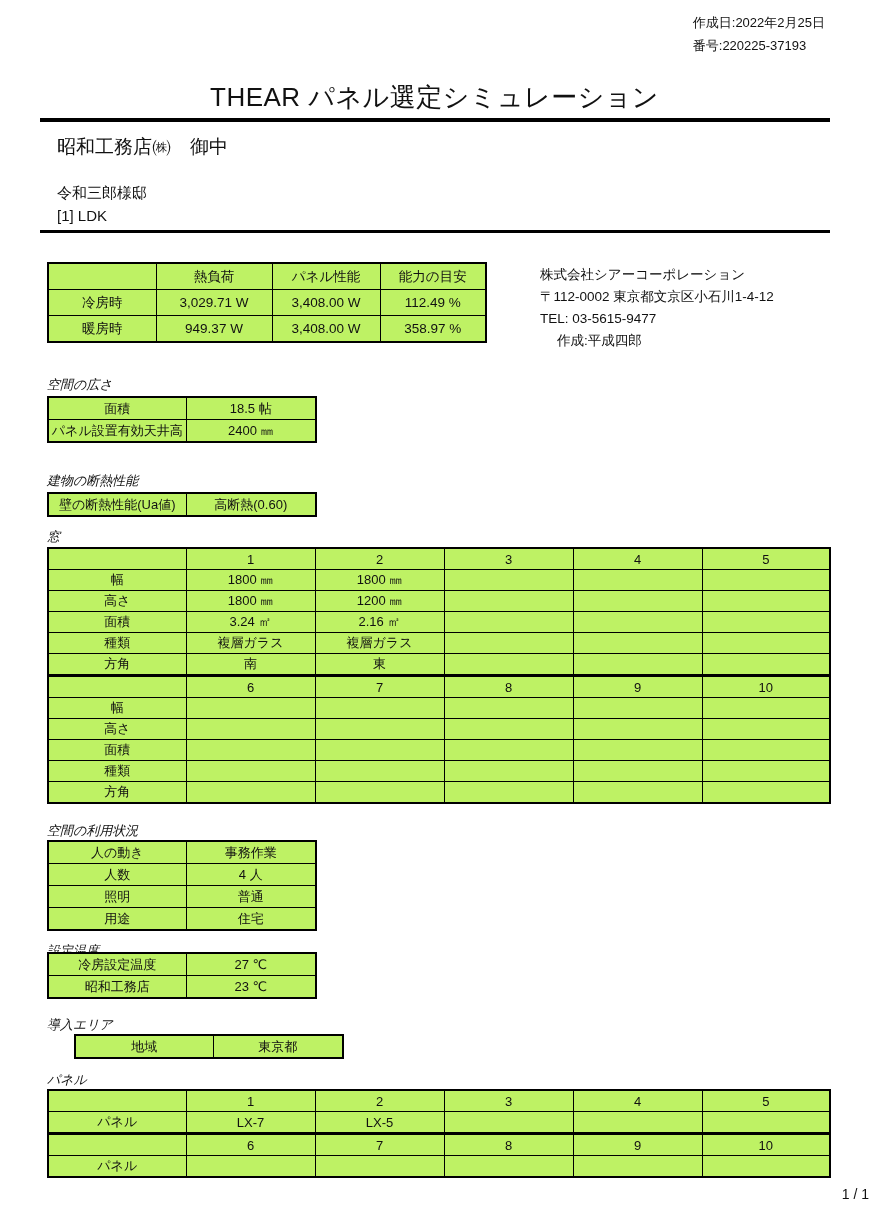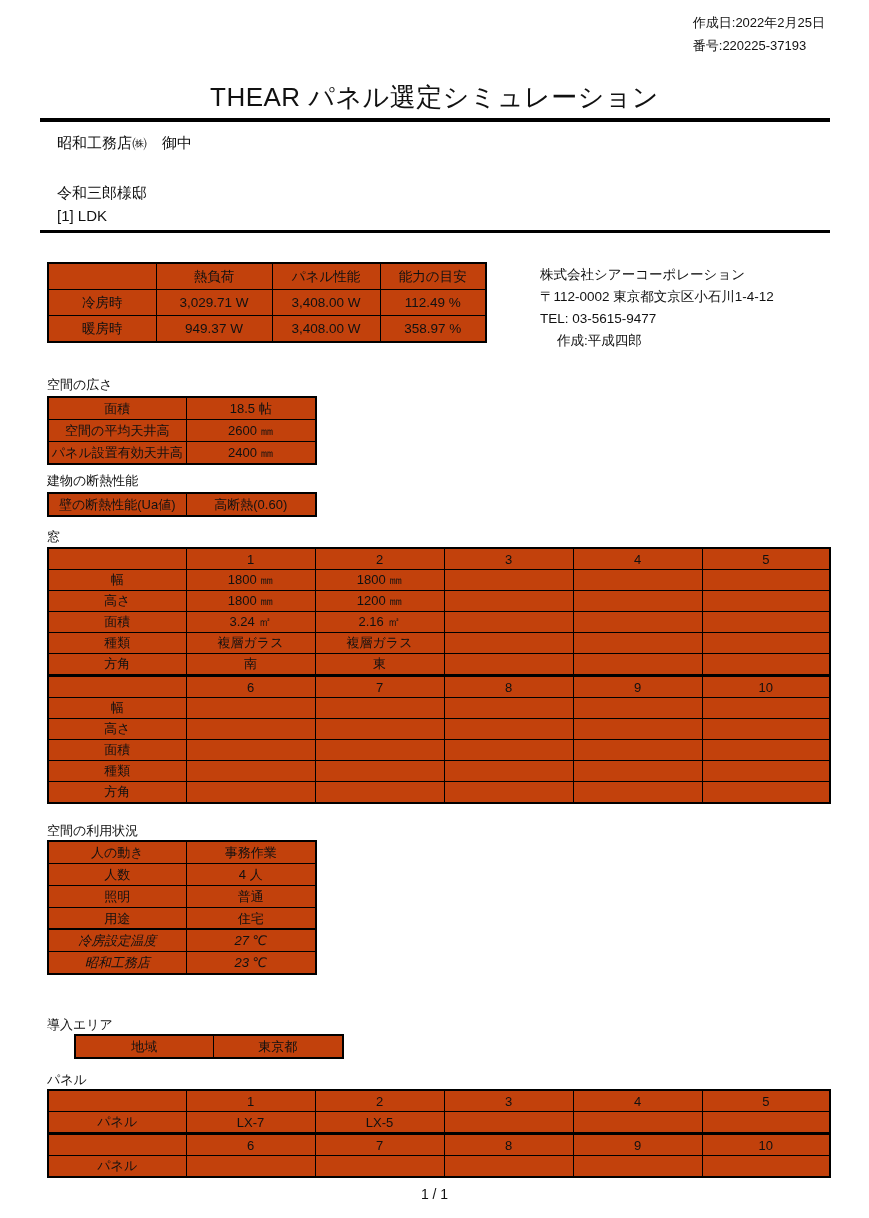--- a/index.html
+++ b/index.html
@@ -6,47 +6,47 @@
   .page{
     position:relative;width:869px;height:1218px;background:#ffffff;
     font-family:"Liberation Sans","DejaVu Sans",sans-serif;color:#111;overflow:hidden;
   }
   .meta{position:absolute;top:12px;right:44px;font-size:13px;line-height:1.75;}
   .title{position:absolute;top:80px;left:0;width:100%;text-align:center;
          font-size:26px;font-weight:500;margin:0;letter-spacing:.5px;}
   .rule{position:absolute;left:40px;width:790px;background:#000;}
   .rule1{top:118px;height:4px;}
   .rule2{top:230px;height:3px;}
-  .recipient{position:absolute;top:134px;left:57px;font-size:15px;}
+  .recipient{position:absolute;top:134px;left:57px;font-size:19px;}
   .residence{position:absolute;top:184px;left:57px;font-size:15px;}
   .room{position:absolute;top:207px;left:57px;font-size:15px;}
 
-  table{border-collapse:collapse;table-layout:fixed;position:absolute;background:#c2410c;}
+  table{border-collapse:collapse;table-layout:fixed;position:absolute;background:#bef264;}
   table{border:2px solid #000;}
   td{border:1px solid #000;text-align:center;font-size:13px;height:21px;
      padding:0 2px;overflow:hidden;white-space:nowrap;}
 
   .summary{top:262px;left:47px;width:438px;}
   .summary td{height:25px;font-size:13.5px;}
 
   .company{position:absolute;top:264px;left:540px;font-size:13.5px;line-height:1.62;}
   .company .author{padding-left:17px;}
 
-  .sec{position:absolute;left:47px;font-size:13px;}
+  .sec{position:absolute;left:47px;font-size:13px;font-style:italic;}
   .sec-space{top:376px;} .tbl-space{top:396px;left:47px;width:268px;}
   .sec-insulation{top:472px;} .tbl-insulation{top:492px;left:47px;width:268px;}
   .sec-windows{top:528px;} .tbl-windows{top:547px;left:47px;width:782px;}
   .sec-usage{top:822px;} .tbl-usage{top:840px;left:47px;width:268px;}
-  .sec-temp{top:942px;} .tbl-temp{top:928px;left:47px;width:268px;font-style:italic;}
+  .sec-temp{top:942px;} .tbl-temp{top:952px;left:47px;width:268px;}
   .sec-area{top:1016px;} .tbl-area{top:1034px;left:47px;width:268px;margin-left:27px;}
   .sec-panel{top:1071px;} .tbl-panel{top:1089px;left:47px;width:782px;}
   .tbl-windows td,.tbl-panel td{height:20px;}
   tr.group2 td{border-top:3px solid #000;}
 
-  .footer{position:absolute;top:1186px;left:0;width:100%;text-align:center;font-size:14px;}
+  .footer{position:absolute;top:1186px;left:0;width:100%;text-align:right;font-size:14px;}
 </style>
 </head>
 <body>
 
 <div class="page">
 
   <div class="meta">
     <div>作成日:2022年2月25日</div>
     <div>番号:220225-37193</div>
   </div>
@@ -100,24 +100,20 @@
     <colgroup>
         <col style="width:138px">
         <col style="width:130px">
       </colgroup>
     <tbody>
         <tr>
       <td>面積</td>
       <td>18.5 帖</td>
     </tr>
     <tr>
-      <td>空間の平均天井高</td>
-      <td>2600 ㎜</td>
-    </tr>
-    <tr>
       <td>パネル設置有効天井高</td>
       <td>2400 ㎜</td>
     </tr>
   </tbody>
     </table>
 
   <div class="sec sec-insulation">建物の断熱性能</div>
   <table class="tbl-insulation">
     <colgroup>
         <col style="width:138px">

